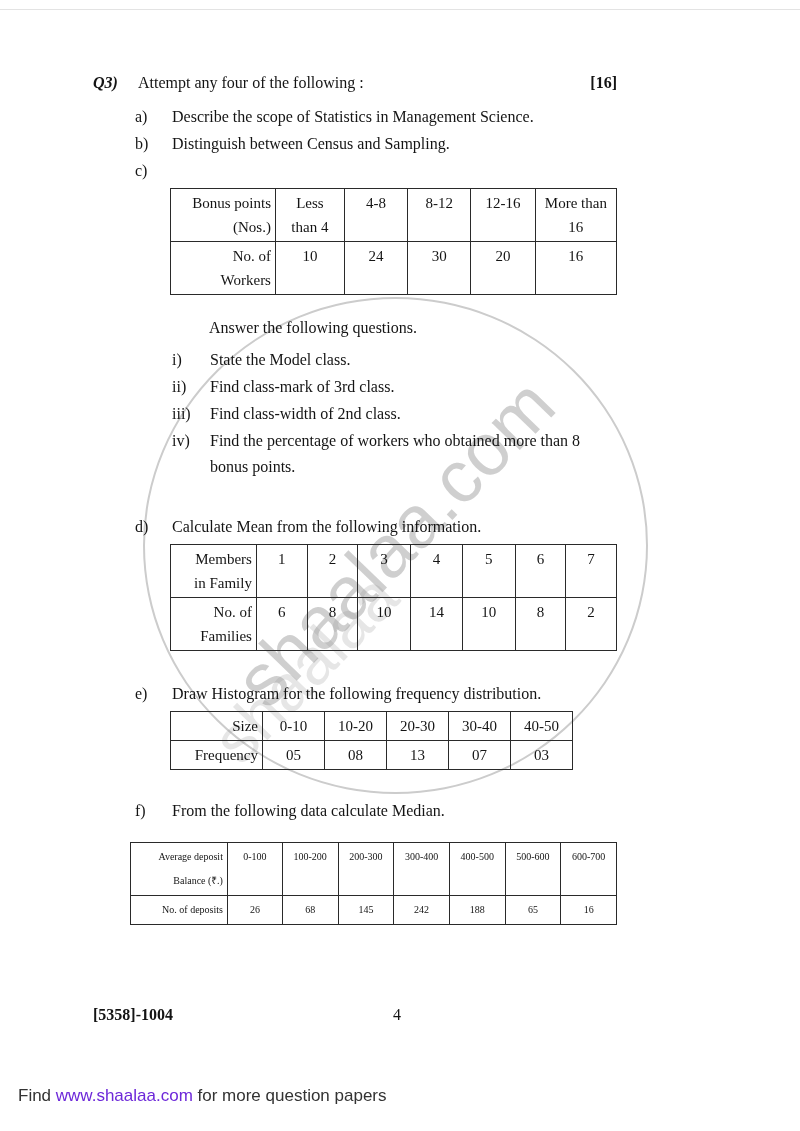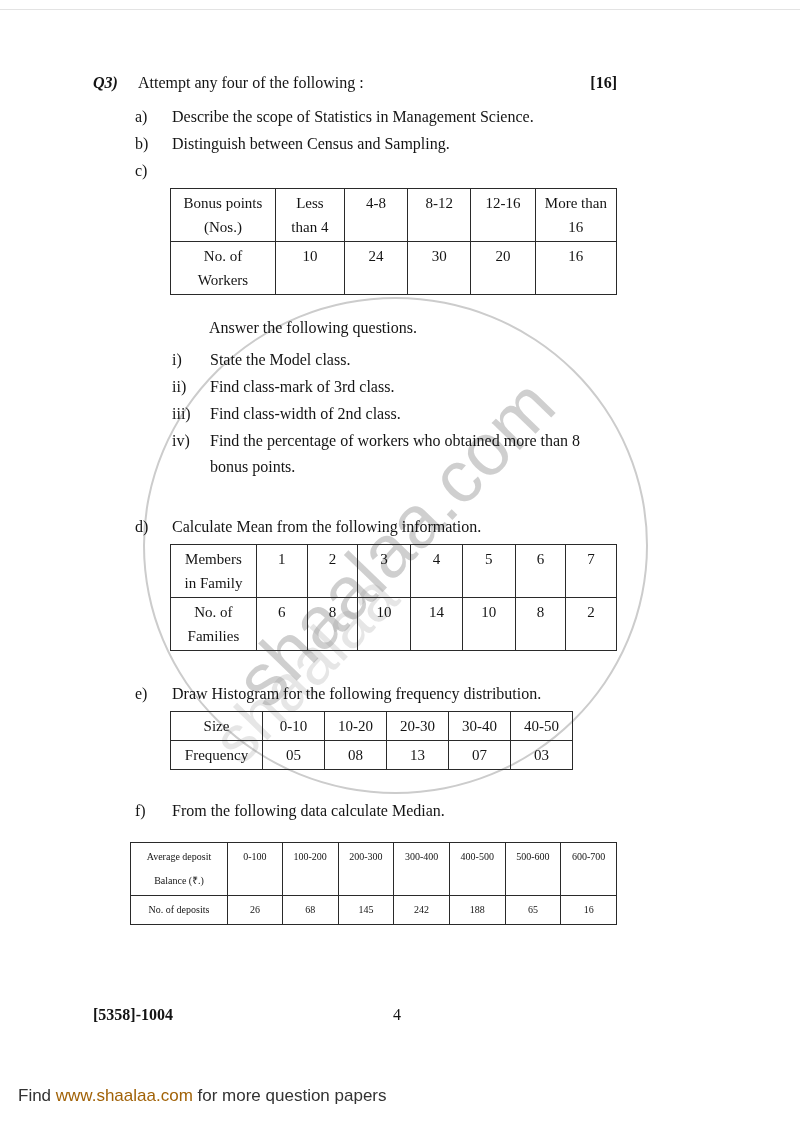--- a/index.html
+++ b/index.html
@@ -68,21 +68,21 @@
     table-layout:fixed;
     margin-left:77px;
     font-size:15px; line-height:24px;
     margin-top:4px;
   }
   table.tbl td {
     border:1px solid #2a2a2a;
     vertical-align:top;
     padding:2px 4px;
   }
-  td.lbl { text-align:center; }
+  td.lbl { text-align:right; }
   td.ctr { text-align:center; }
   .two-line { min-height:48px; }
   table.tbl-f { margin-left:37px; font-size:10px; margin-top:18px; }
   .gap-sub { margin-top:6px; }
   .gap-d { margin-top:34px; }
   .gap-e { margin-top:30px; }
   .gap-f { margin-top:28px; }
   .gap-tbl { margin-top:6px; }
 
   
@@ -93,21 +93,21 @@
   .footer-page {
     position:absolute; left:393px; top:1006px;
     font-size:16px;
   }
   
   .bottom-bar {
     position:absolute; left:18px; top:1086px;
     font-family:"Liberation Sans", sans-serif;
     font-size:17px; color:#333333;
   }
-  .bottom-bar .link { color:#a16207; cursor:pointer; }
+  .bottom-bar .link { color:#6d28d9; cursor:pointer; }
 </style>
 </head>
 <body>
 
 <div class="scan-edge"></div>
 
 <div class="wm-circle"></div>
 <div class="wm-text ghost">shaalaa</div>
 <div class="wm-text main">shaalaa.com</div>
 

